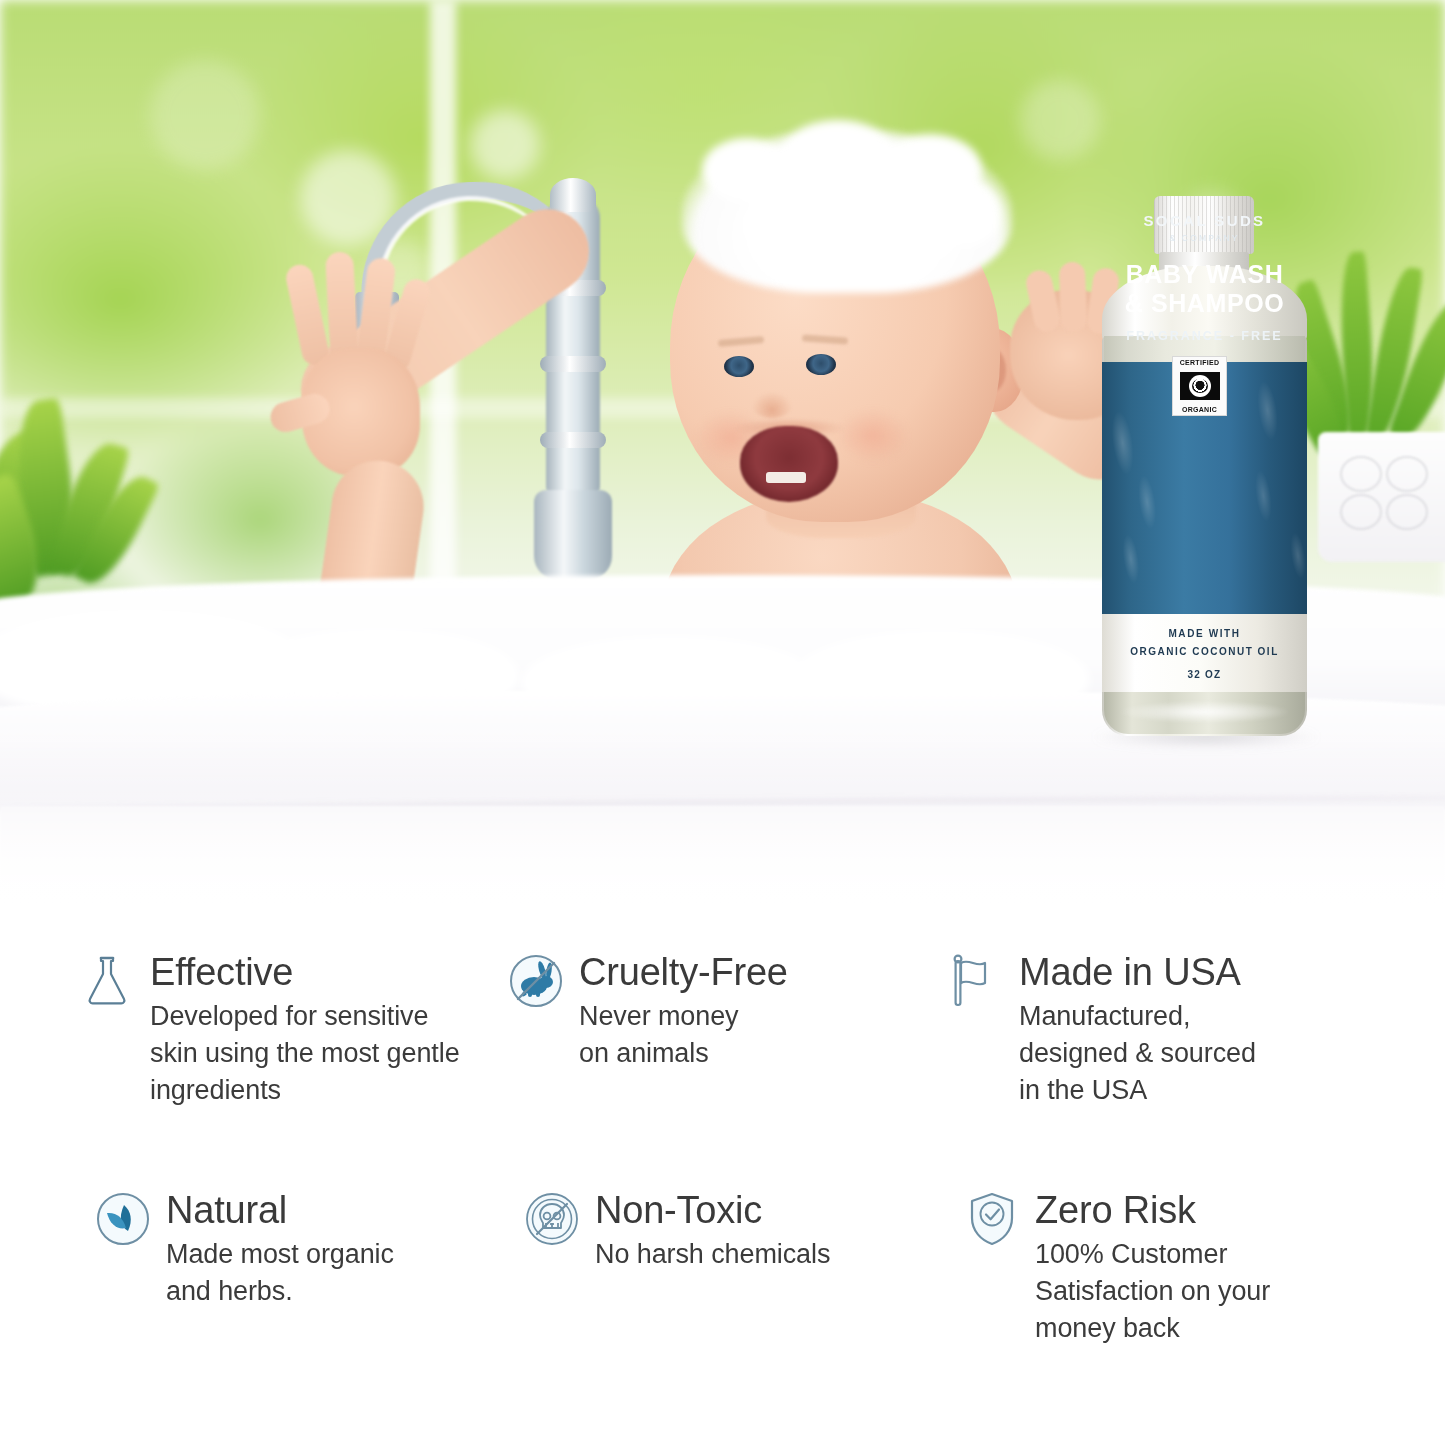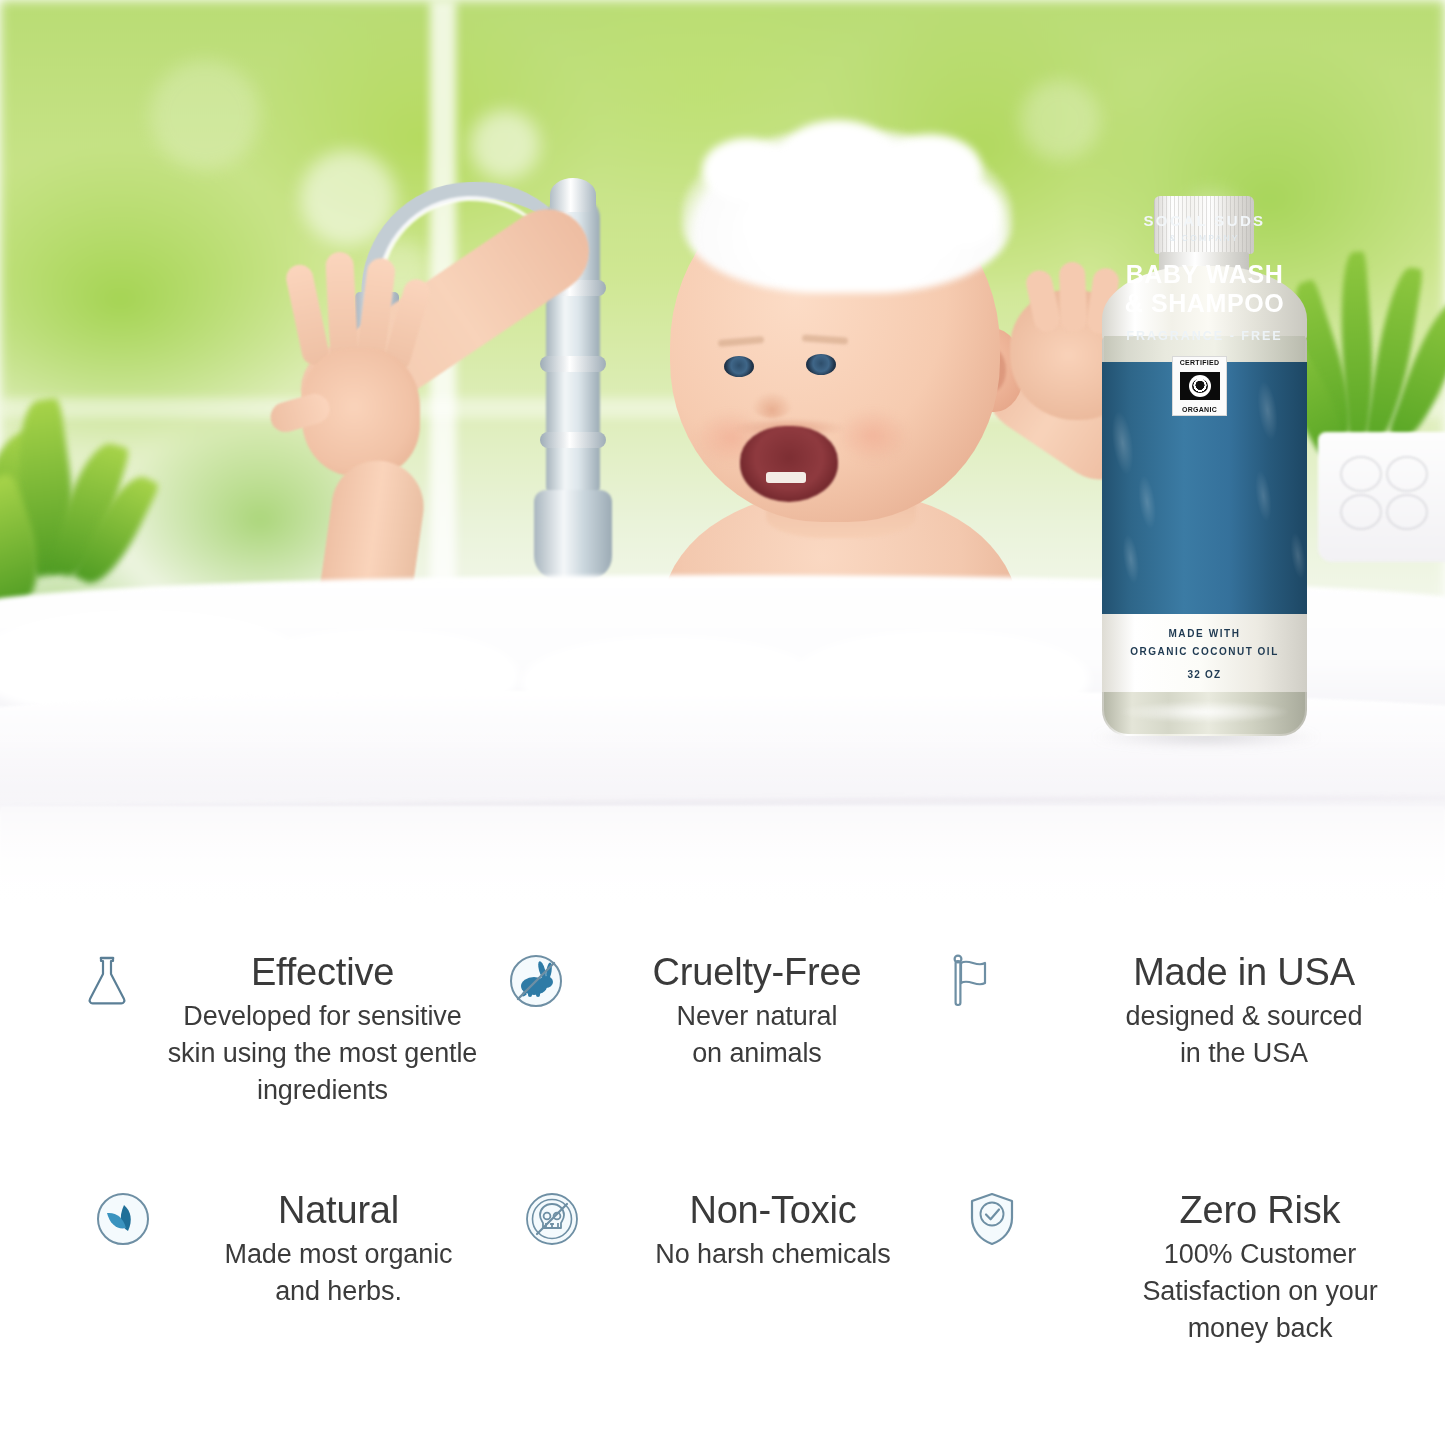--- a/index.html
+++ b/index.html
@@ -192,28 +192,28 @@
     background:radial-gradient(circle at 50% 45%,#111 0 40%,#fff 42% 58%,#111 60%);}
   .bt-lower{position:absolute;left:5px;top:418px;width:205px;height:78px;
     background:linear-gradient(90deg,#dedcd4 0%,#ffffff 16%,#fcfcf8 48%,#eceae2 76%,#cfcdc5 100%);}
   .bt-made{position:absolute;left:0;right:0;top:432px;text-align:center;color:#1f3a52;font-size:10px;letter-spacing:1.6px;font-weight:600;}
   .bt-coco{position:absolute;left:0;right:0;top:450px;text-align:center;color:#1f3a52;font-size:10px;letter-spacing:1.5px;font-weight:600;}
   .bt-oz{position:absolute;left:0;right:0;top:473px;text-align:center;color:#1f3a52;font-size:10px;letter-spacing:1.2px;font-weight:600;}
   .bt-shadow{position:absolute;left:1092px;top:726px;width:228px;height:22px;
     background:radial-gradient(ellipse at 50% 50%,rgba(150,148,156,.35),rgba(150,148,156,0) 72%);filter:blur(5px);}
 
   
-  .features{position:absolute;left:0;top:930px;width:1235px;height:515px;text-align:center;}
+  .features{position:absolute;left:0;top:930px;width:1235px;height:515px;}
   .frow{position:absolute;left:0;width:1445px;display:flex;}
   .frow.r1{top:20px;}
   .frow.r2{top:258px;margin-left:16px;}
   .fcell{position:relative;box-sizing:border-box;display:flex;}
   .fcell.c1{width:495px;padding-left:78px;}
   .fcell.c2{width:440px;padding-left:12px;}
-  .fcell.c3{width:510px;padding-left:12px;gap:24px;}
+  .fcell.c3{width:510px;padding-left:12px;}
   .ficon{flex:0 0 auto;width:58px;height:58px;margin-right:14px;margin-top:2px;
     display:flex;align-items:center;justify-content:center;}
   .ftext{flex:1 1 auto;min-width:0;}
   .fhead{font-size:38px;line-height:44px;color:#3a3a3a;font-weight:400;letter-spacing:-.2px;
     white-space:nowrap;margin:0 0 4px 0;}
   .fdesc{font-size:27px;line-height:37px;color:#3b3b3b;font-weight:400;letter-spacing:-.1px;margin:0;}
   .fdesc .ln{display:block;}
 </style>
 </head>
 <body>
@@ -387,37 +387,38 @@
               <path d="M16 38c-2 2-3 4-2 5s3 0 5-2z"></path>
               <rect x="20" y="38" width="4" height="6" rx="2"></rect>
               <rect x="28" y="38" width="4" height="6" rx="2"></rect>
             </g>
             <line x1="10" y1="46" x2="46" y2="10" stroke="#6e8fa4" stroke-width="2.4" stroke-linecap="round"></line>
           </svg>
         </div>
         <div class="ftext">
           <div class="fhead">Cruelty-Free</div>
           <div class="fdesc">
-            <span class="ln">Never natural</span>
+            <span class="ln">Never money</span>
             <span class="ln">on animals</span>
           </div>
         </div>
       </div>
 
       <div class="fcell c3">
         <div class="ficon">
           <svg width="52" height="56" viewBox="0 0 52 56" fill="none" stroke="#6e8fa4" stroke-width="2.2" stroke-linejoin="round" stroke-linecap="round">
             <circle cx="8" cy="6" r="3.4"></circle>
             <rect x="5.6" y="8" width="4.8" height="44" rx="2.2"></rect>
             <path d="M11 10c8-5 16 5 24 0v20c-8 5-16-5-24 0z"></path>
           </svg>
         </div>
         <div class="ftext">
           <div class="fhead">Made in USA</div>
           <div class="fdesc">
+            <span class="ln">Manufactured,</span>
             <span class="ln">designed &amp; sourced</span>
             <span class="ln">in the USA</span>
           </div>
         </div>
       </div>
 
     </div>
 
     <div class="frow r2">
 

